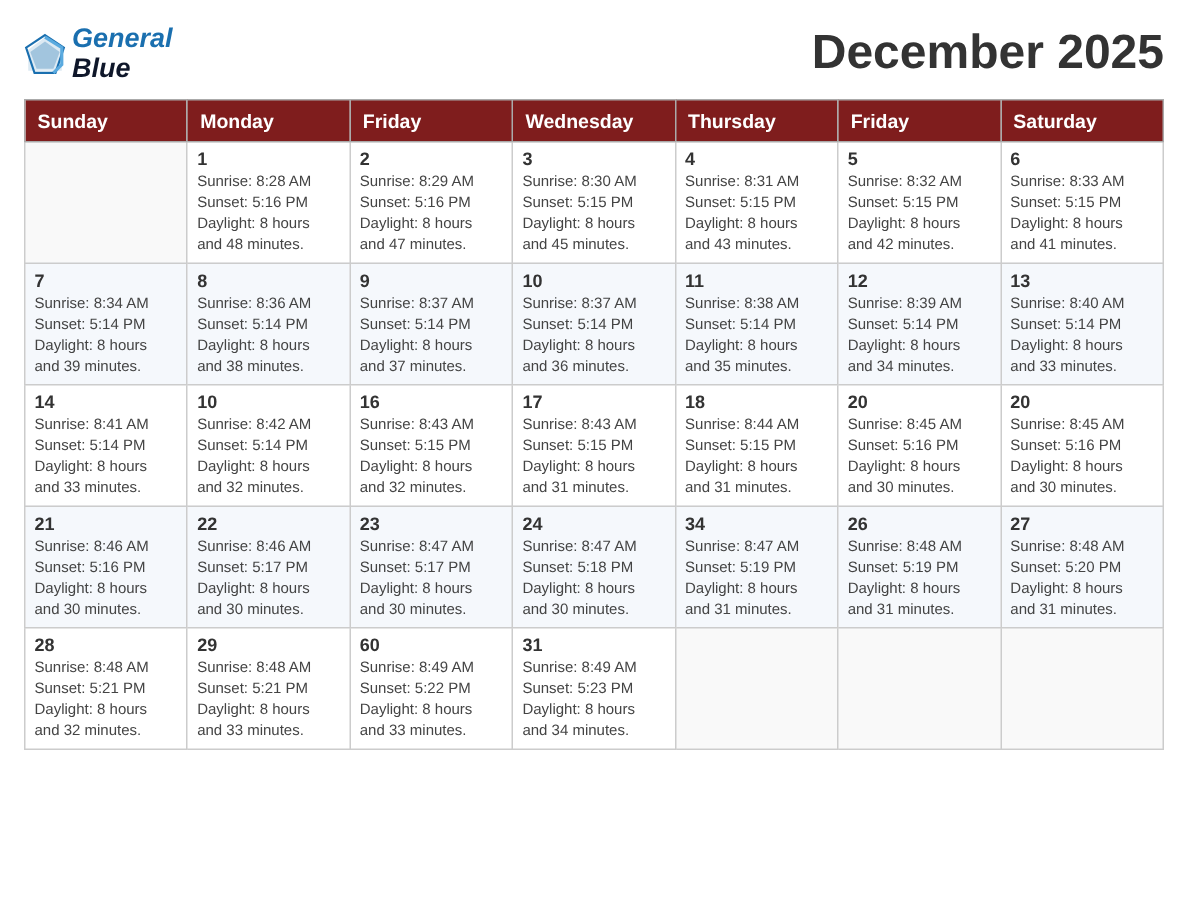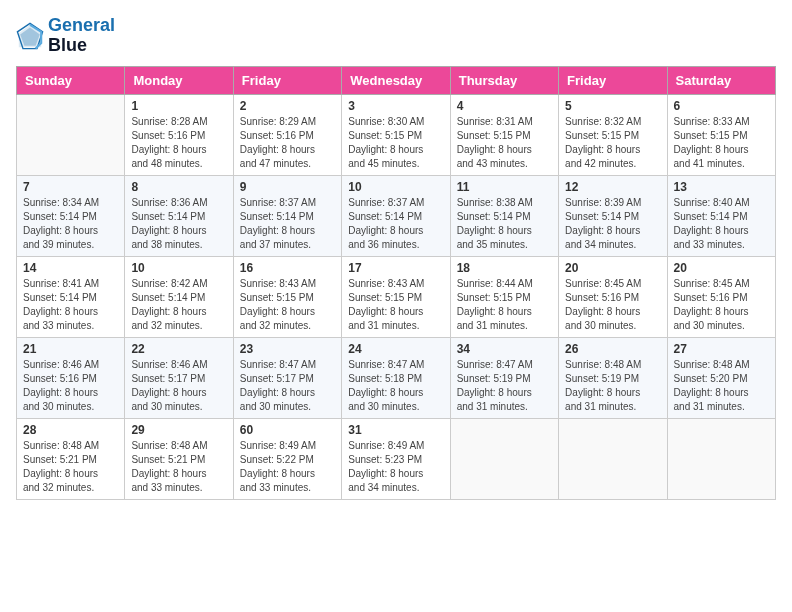--- a/index.html
+++ b/index.html
@@ -18,20 +18,21 @@
     }
     .logo {
       display: flex;
       align-items: center;
     }
     .logo-text {
       font-size: 18px;
       font-weight: bold;
       color: #333;
       line-height: 1.1;
+      font-style: italic;
     }
     .logo-text span {
       color: #1a6faf;
     }
     .logo-icon {
       width: 28px;
       height: 28px;
       margin-right: 4px;
     }
     .title-section {
@@ -44,21 +45,21 @@
     }
     .location-title {
       font-size: 14px;
       color: #555;
     }
     table {
       width: 100%;
       border-collapse: collapse;
     }
     thead tr th {
-      background-color: #ec4899;
+      background-color: #7f1d1d;
       color: #fff;
       font-size: 13px;
       font-weight: bold;
       text-align: left;
       padding: 6px 8px;
       border: 1px solid #aaa;
     }
     tbody tr td {
       border: 1px solid #ccc;
       vertical-align: top;
@@ -98,20 +99,21 @@
       <polygon points="20,2 38,14 30,38 10,38 2,14" fill="none" stroke="#1a6faf" stroke-width="2"></polygon>
       <polygon points="20,8 34,18 28,34 12,34 6,18" fill="#1a6faf" opacity="0.3"></polygon>
       <path d="M20 4 L36 14 L36 30 L28 38" fill="none" stroke="#5aaadf" stroke-width="3"></path>
     </svg>
     <div class="logo-text">
       <div><span>General</span></div>
       <div style="color:#0f172a;">Blue</div>
     </div>
   </div>
   <div class="title-section">
+    <div class="month-title">December 2025</div>
   </div>
 </div>
 
 <table>
   <thead>
     <tr>
     <th>Sunday</th>
         <th>Monday</th>
         <th>Friday</th>
         <th>Wednesday</th>

